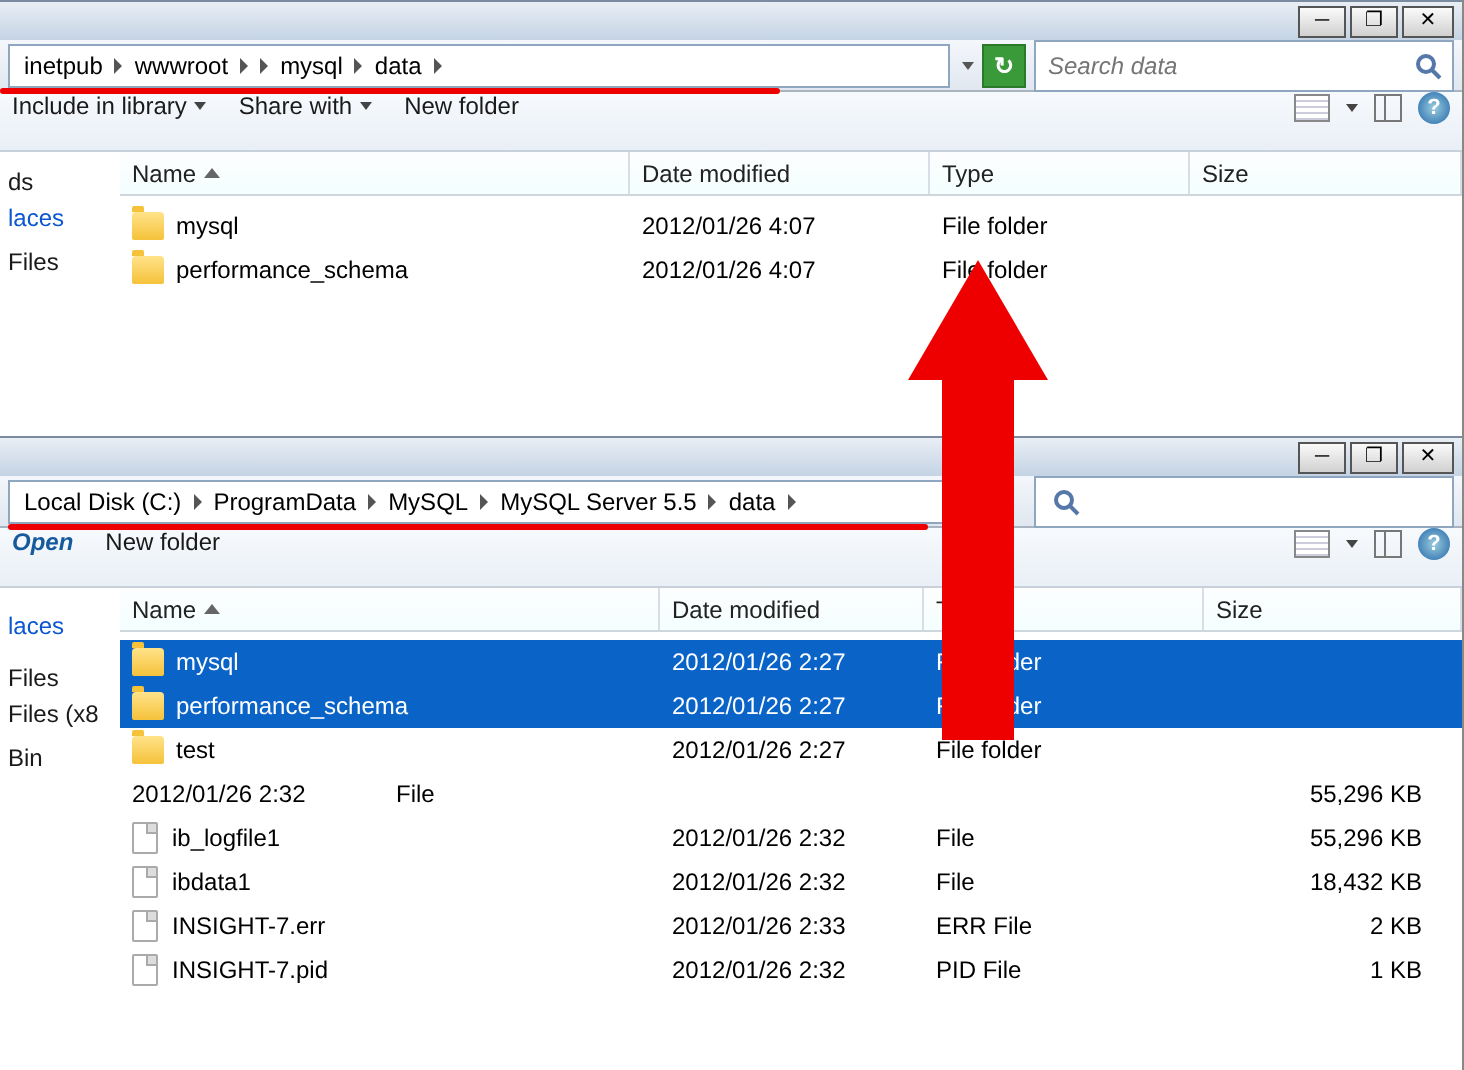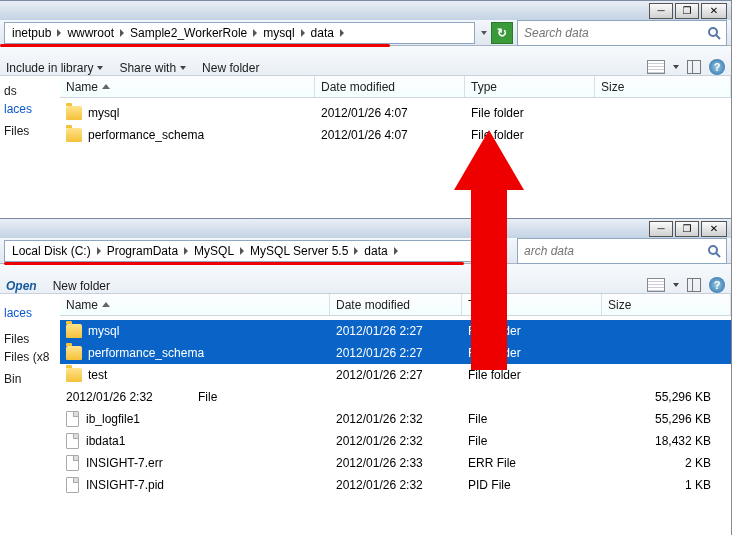--- a/index.html
+++ b/index.html
@@ -11,21 +11,21 @@
   .winbtn { width:24px; height:16px; border:1px solid #555; background:linear-gradient(#fafafa,#d0d0d0); display:flex; align-items:center; justify-content:center; font-size:10px; line-height:1; }
   .winbtn:last-child{width:26px;}
   .addrbar { height: 26px; background: linear-gradient(#f4f7fb,#e0e7f0); display:flex; align-items:center; padding:2px 4px; border-bottom:1px solid #a8b4c0; gap:4px;justify-content:flex-end;}
   .breadcrumbs { flex:1; display:flex; align-items:center; background:#fff; border:1px solid #8fa6c0; height:22px; padding:0 4px; overflow:hidden;}
   .crumb { display:flex; align-items:center; white-space:nowrap; padding:0 3px; color:#000;}
   .crumb-sep { width:0;height:0;border-left:4px solid #555;border-top:4px solid transparent;border-bottom:4px solid transparent; margin:0 3px;}
   .go { width:22px;height:22px; background:#3a9a3a; border:1px solid #2a7a2a; display:flex;align-items:center;justify-content:center;color:#fff;font-weight:bold;}
   .search { width:210px; height:22px; border:1px solid #8fa6c0; background:#fff; display:flex; align-items:center; padding:12px 4px;}
   .search input{border:none;outline:none;flex:1;color:#888;font-style:italic;}
   .search-ico{width:16px;height:16px; margin-left:3px;}
-  .toolbar { height:30px; background:linear-gradient(#f7fafd,#e9eff6); border-bottom:1px solid #c8d0da; display:flex; align-items:flex-end; padding:0 6px; gap:16px;}
+  .toolbar { height:30px; background:linear-gradient(#f7fafd,#e9eff6); border-bottom:1px solid #c8d0da; display:flex; align-items:flex-start; padding:0 6px; gap:16px;}
   .tb-item{color:#1a1a1a; display:flex; align-items:center; gap:4px;}
   .tb-right{margin-left:auto;display:flex;gap:8px;align-items:center;}
   .dd-tri{width:0;height:0;border-left:3px solid transparent;border-right:3px solid transparent;border-top:4px solid #444;}
   .view-ico{width:18px;height:14px;border:1px solid #888;background:repeating-linear-gradient(#fff,#fff 2px,#ccd 2px,#ccd 3px);}
   .help-ico{width:16px;height:16px;border-radius:50%;background:radial-gradient(#9cd,#26a);color:#fff;display:flex;align-items:center;justify-content:center;font-weight:bold;font-size:11px;}
   .pane-ico{width:14px;height:14px;border:1px solid #777;position:relative;}
   .pane-ico::before{content:"";position:absolute;left:4px;top:0;bottom:0;width:1px;background:#777;}
   .open-ico{color:#165a9e;font-weight:bold;font-style:italic;}
   .body { display:flex; }
   .sidebar{width:60px; padding:6px 4px; background:#fff;}
@@ -73,21 +73,20 @@
         <div class="winbtn">❐</div>
         <div class="winbtn">✕</div>
       </div>
     </div>
     <div class="addrbar">
       <div class="breadcrumbs" id="crumbs1">
           <span class="crumb">inetpub</span>
           <span class="crumb-sep"></span>
           <span class="crumb">wwwroot</span>
           <span class="crumb-sep"></span>
-          <span class="crumb">Sample2_WorkerRole</span>
           <span class="crumb-sep"></span>
           <span class="crumb">mysql</span>
           <span class="crumb-sep"></span>
           <span class="crumb">data</span>
           <span class="crumb-sep"></span>
         </div>
       <span class="dropdown-ico"></span>
       <div class="go">↻</div>
       <div class="search">
         <input placeholder="Search data" style="">
@@ -175,21 +174,20 @@
           <span class="crumb">MySQL</span>
           <span class="crumb-sep"></span>
           <span class="crumb">MySQL Server 5.5</span>
           <span class="crumb-sep"></span>
           <span class="crumb">data</span>
           <span class="crumb-sep"></span>
         </div>
       <span class="dropdown-ico"></span>
       <div class="go" style="visibility:hidden">↻</div>
       <div class="search">
-        <input placeholder="arch data" style="">
         <span class="search-ico">
           <svg viewBox="0 0 16 16">
               <circle cx="7" cy="7" r="4" fill="none" stroke="#57a" stroke-width="2"></circle>
               <line x1="10" y1="10" x2="14" y2="14" stroke="#57a" stroke-width="2"></line>
             </svg>
         </span>
       </div>
     </div>
     <div class="toolbar">
       <span class="tb-item open-ico">Open</span>

